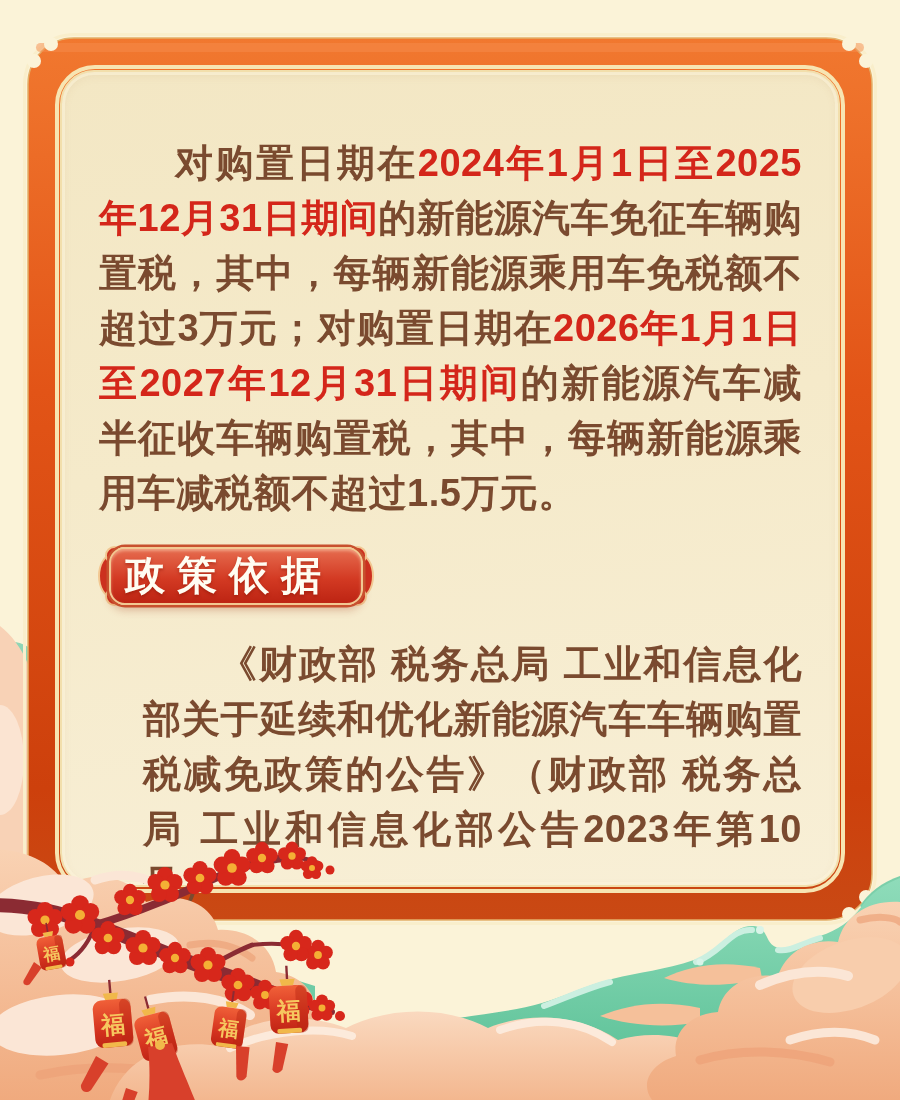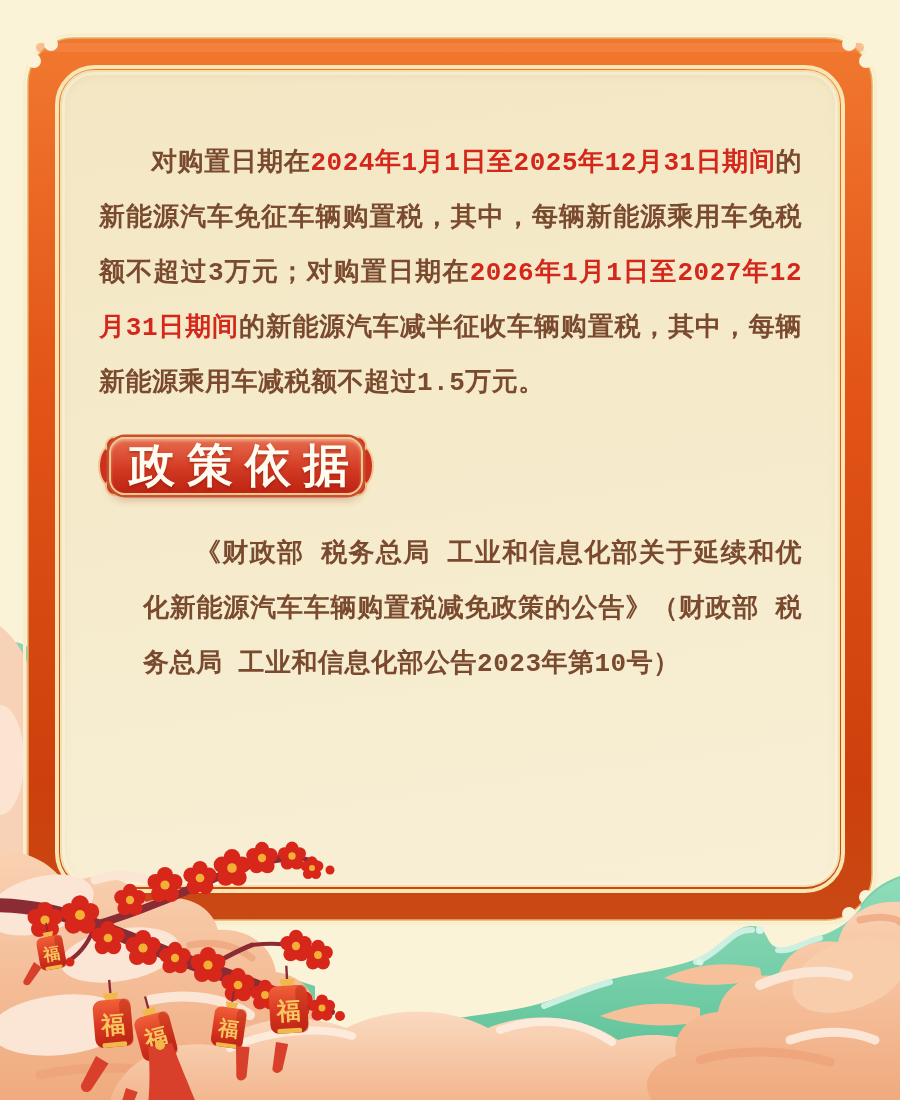--- a/index.html
+++ b/index.html
@@ -15,47 +15,46 @@
   .panel{
     position:absolute;left:60px;top:70px;width:780px;height:817px;
     box-sizing:border-box;z-index:3;
     background:linear-gradient(172deg,#F3E7C4 0%,#F5EACA 45%,#F8EFD6 100%);
     border:2px solid #F2DFAC;border-radius:34px;
     box-shadow:inset 0 0 0 3px rgba(253,246,220,.55), inset 0 3px 10px rgba(186,142,84,.15);
     padding:64px 36px 0 37px;
   }
   .para{
     margin:0;
-    font-size:26px;line-height:55px;font-weight:bold;
+    font-size:38px;line-height:55px;font-weight:bold;
     color:#7A4A2F;letter-spacing:.5px;
     text-align:justify;text-align-last:left;
     text-indent:2em;
-    font-family:Liberation Mono, monospace;
   }
   .para .hl{color:#D4261A;}
 
   
   .badge{
     position:relative;margin:26px 0 0 10px;
     width:250px;height:54px;border-radius:16px;
     background:linear-gradient(180deg,#E66C4F 0%,#D33A23 55%,#BD2413 100%);
     border:2px solid #F2C892;
     box-shadow:0 0 0 2.5px #C8502E, 0 5px 9px rgba(160,50,20,.30), inset 0 2px 3px rgba(255,228,195,.45);
   }
   .badge .lobe{
     position:absolute;background:#CE3120;border:2px solid #F2C892;border-radius:50%;z-index:-1;
   }
   .lobe.big{width:24px;height:40px;top:5px;}
   .lobe.big.l{left:-13px}.lobe.big.r{right:-13px}
   .lobe.sm{width:15px;height:15px;}
   .lobe.sm.lt{left:-6px;top:-3px}.lobe.sm.lb{left:-6px;bottom:-3px}
   .lobe.sm.rt{right:-6px;top:-3px}.lobe.sm.rb{right:-6px;bottom:-3px}
   .badge-label{
-    display:block;text-align:right;
-    font-size:46px;line-height:52px;font-weight:bold;
+    display:block;text-align:left;
+    font-size:40px;line-height:52px;font-weight:bold;
     color:#FFFDF2;letter-spacing:12px;padding-left:14px;
     text-shadow:0 2px 3px rgba(140,22,6,.5);
   }
   .p2{margin-top:32px;margin-left:44px;}
 </style>
 </head>
 <body>
 
 <div class="page">
 

